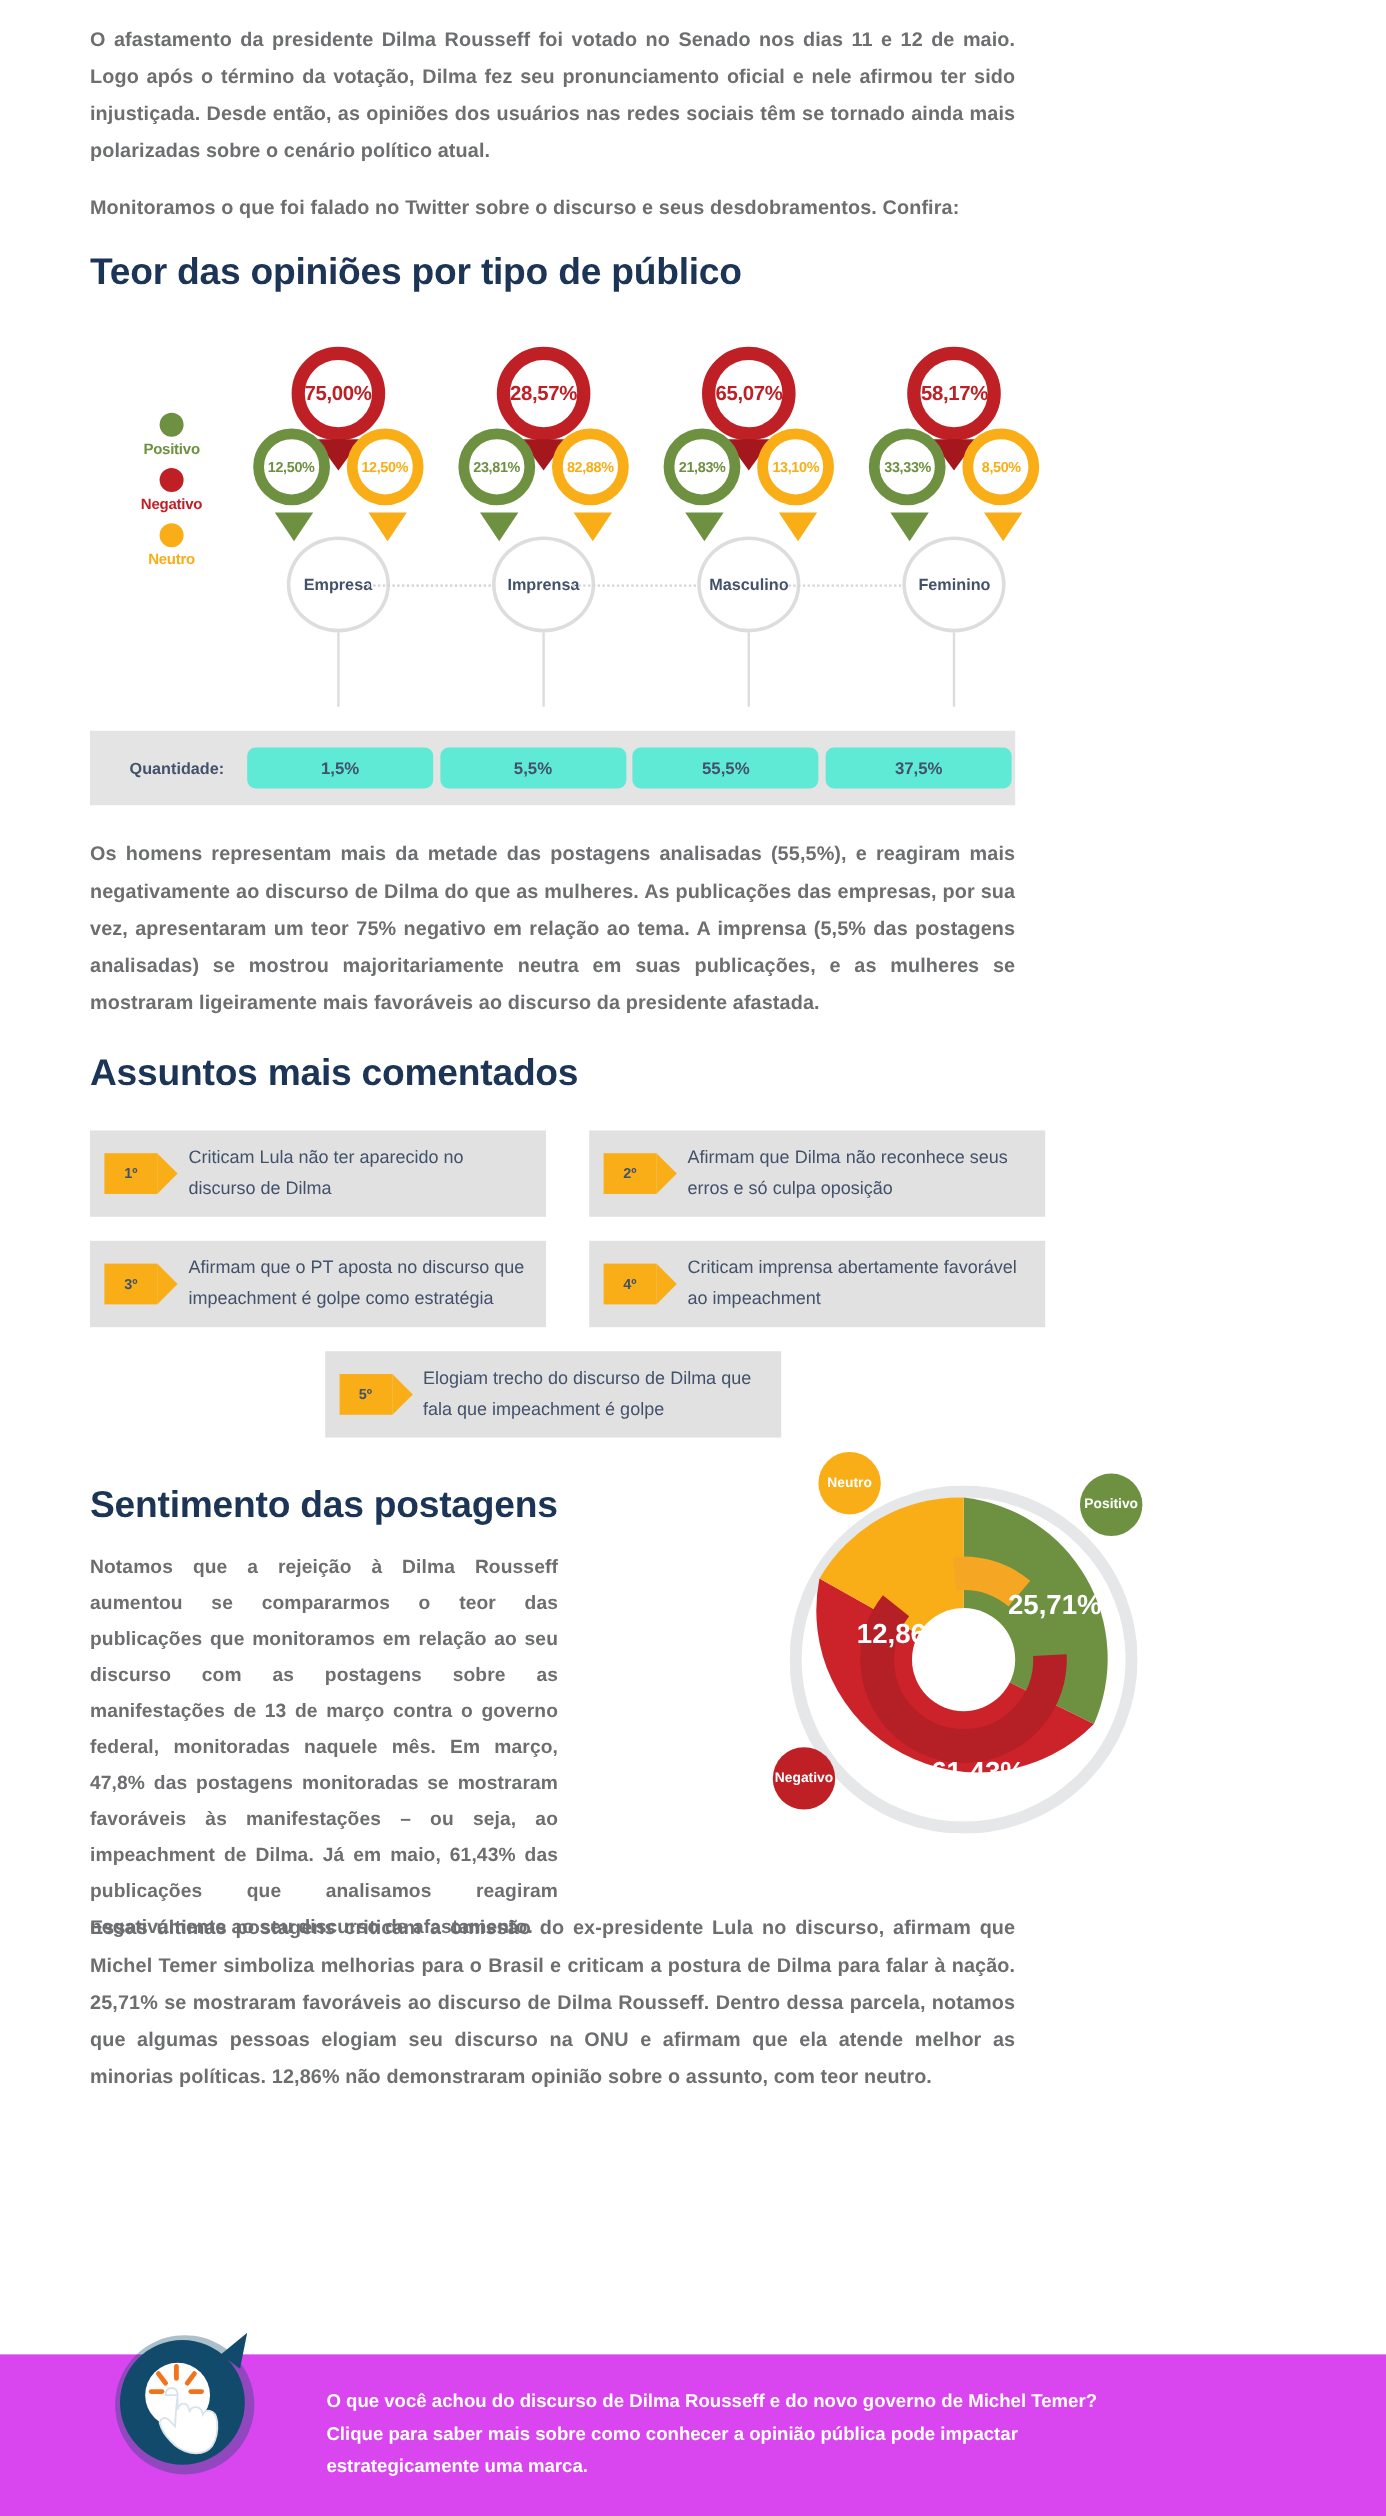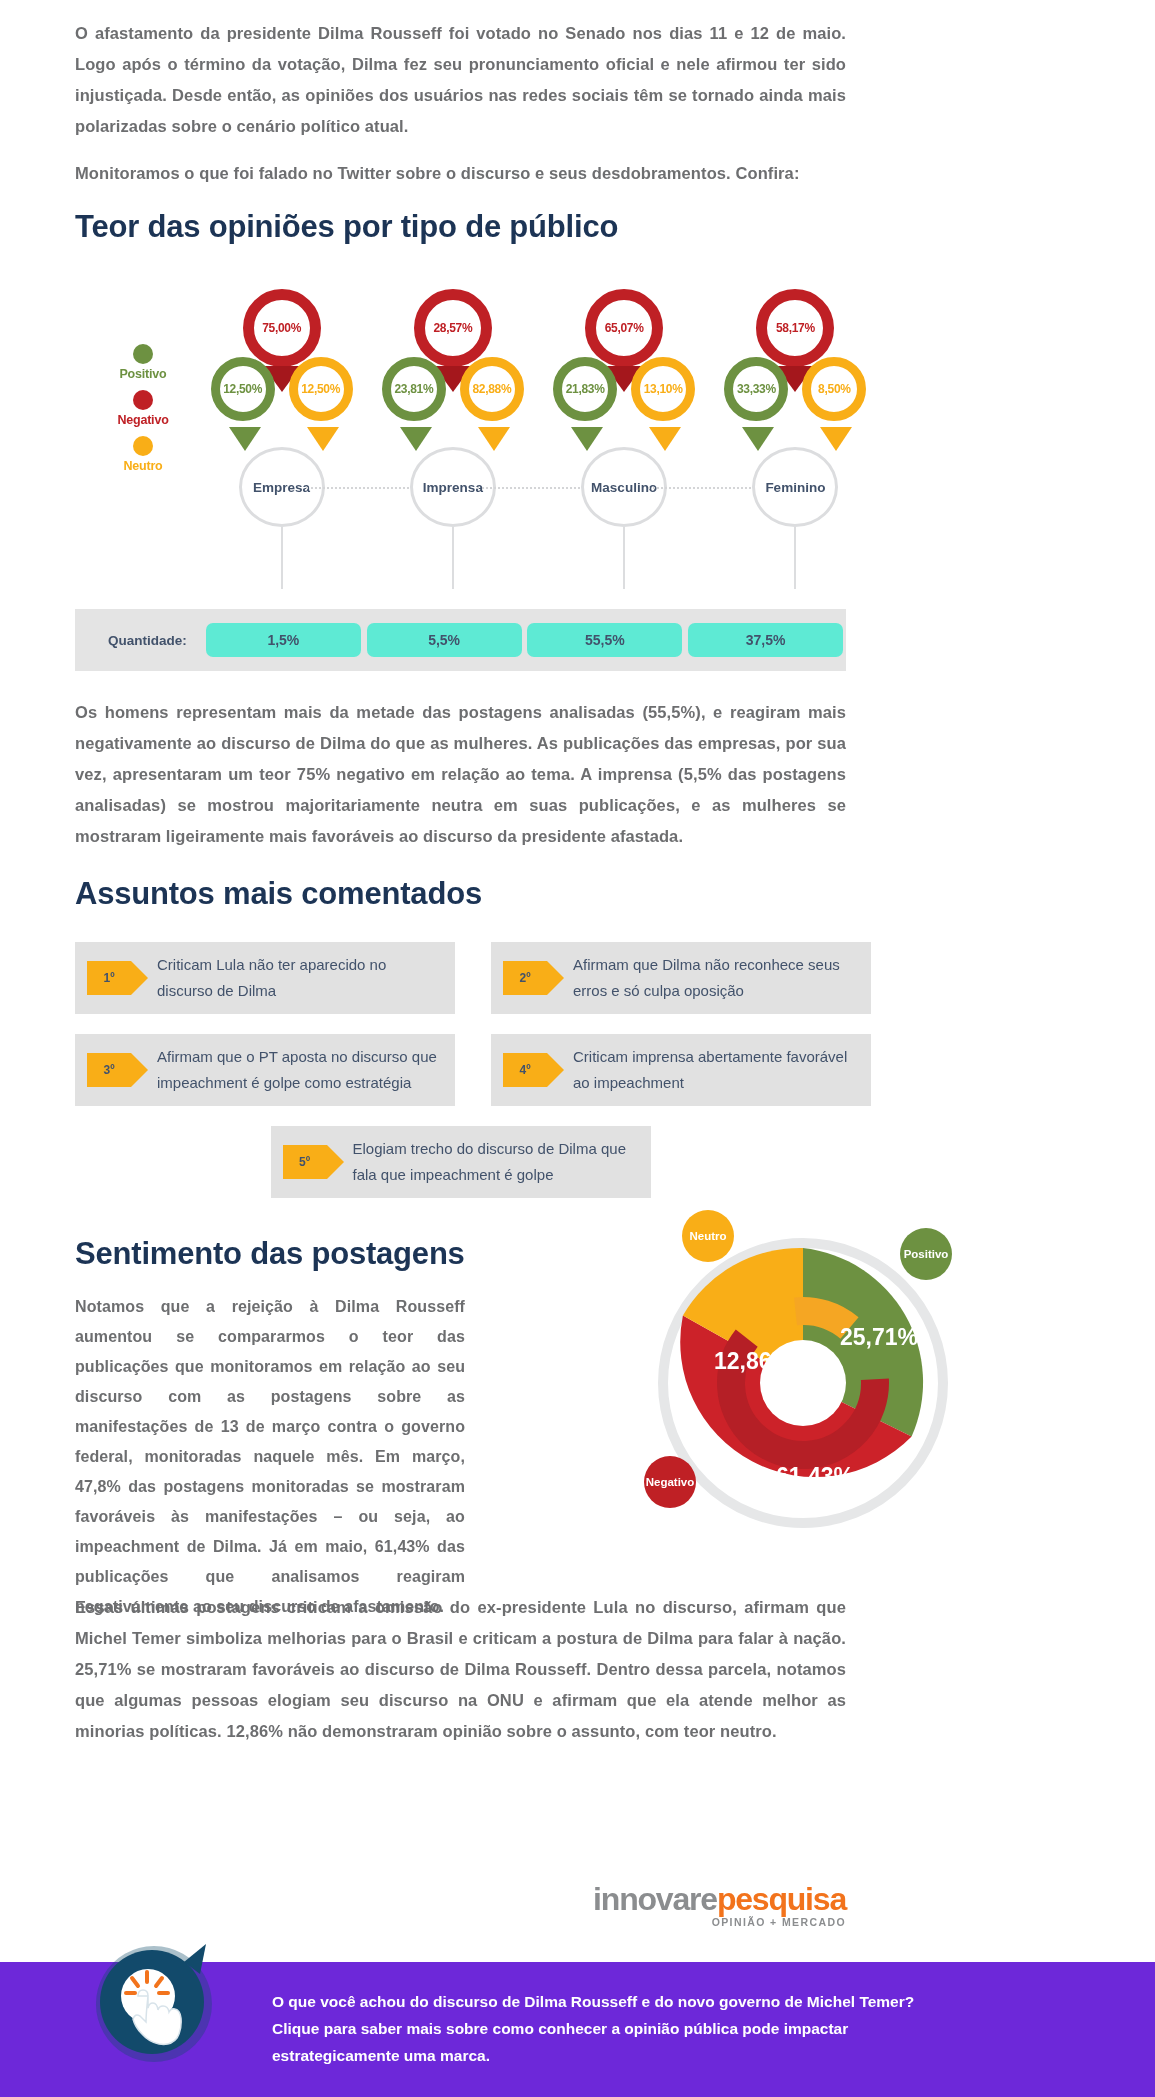--- a/index.html
+++ b/index.html
@@ -46,21 +46,21 @@
 
   
   .ring {
     position: absolute; border-radius: 50%;
     display: flex; align-items: center; justify-content: center;
     background: #fff;
   }
   .ring span { font-size: 13.5px; font-weight: 800; letter-spacing: -.3px; }
 
   .ring-neg { width: 78px; height: 78px; border: 11px solid #bf2025; left: 50%; margin-left: -39px; top: 20px; }
-  .ring-neg span { color: #bf2025; font-size: 12px; }
+  .ring-neg span { color: #bf2025; font-size: 17px; }
 
   .ring-pos { width: 64px; height: 64px; border: 9px solid #6d9141; left: 50%; margin-left: -71px; top: 88px; }
   .ring-pos span { color: #6d9141; font-size: 12px; }
 
   .ring-neu { width: 64px; height: 64px; border: 9px solid #f9ae17; left: 50%; margin-left: 7px; top: 88px; }
   .ring-neu span { color: #f9ae17; font-size: 12px; }
 
   .tri { position: absolute; width: 0; height: 0; }
   .tri-neg {
     left: 50%; margin-left: -19px; top: 97px;
@@ -163,21 +163,21 @@
   
   .logo-area { position: absolute; right: 75px; top: 1882px; text-align: right; }
   .logo-main { font-size: 32px; font-weight: 800; letter-spacing: -1.2px; line-height: 34px; }
   .logo-inn { color: #8b8d8f; }
   .logo-pes { color: #f2731c; }
   .logo-sub { font-size: 10.5px; font-weight: 700; color: #8b8d8f; letter-spacing: 1.4px; }
 
   
   .cta {
     position: absolute; left: 0; top: 1962px; width: 1155px; height: 135px;
-    background: #6d28d9;
+    background: #d946ef;
   }
   .cta-bubble {
     position: absolute; left: 88px; top: -24px; width: 132px; height: 132px;
   }
   .cta-text {
     position: absolute; left: 272px; top: 26px; right: 60px;
     font-size: 15.5px; font-weight: 800; line-height: 27px; color: #ffffff;
   }
 </style>
 </head>
@@ -389,24 +389,20 @@
       <div class="d-badge neu">Neutro</div>
       <div class="d-badge pos">Positivo</div>
       <div class="d-badge neg">Negativo</div>
     </div>
   </div>
 
   <div class="closing">
     <p class="para">Essas últimas postagens criticam a omissão do ex-presidente Lula no discurso, afirmam que Michel Temer simboliza melhorias para o Brasil e criticam a postura de Dilma para falar à nação. 25,71% se mostraram favoráveis ao discurso de Dilma Rousseff. Dentro dessa parcela, notamos que algumas pessoas elogiam seu discurso na ONU e afirmam que ela atende melhor as minorias políticas. 12,86% não demonstraram opinião sobre o assunto, com teor neutro.</p>
   </div>
 
-  <div class="logo-area">
-    <div class="logo-main"><span class="logo-inn">innovare</span><span class="logo-pes">pesquisa</span></div>
-    <div class="logo-sub">OPINIÃO + MERCADO</div>
-  </div>
 
   <div class="cta">
     <div class="cta-bubble">
       <svg width="132" height="132" viewBox="0 0 132 132" aria-hidden="true">
         <path d="M66 8 a58 58 0 1 1 -0.1 0 Z" fill="#0f4b66" opacity=".35"></path>
         <circle cx="64" cy="64" r="52" fill="#124a6b"></circle>
         <path d="M96 24 L118 6 L112 36 Z" fill="#124a6b"></path>
         <circle cx="60" cy="58" r="27" fill="#ffffff"></circle>
         <g stroke="#f2731c" stroke-width="4" stroke-linecap="round">
           <line x1="59" y1="34" x2="59" y2="44"></line>

